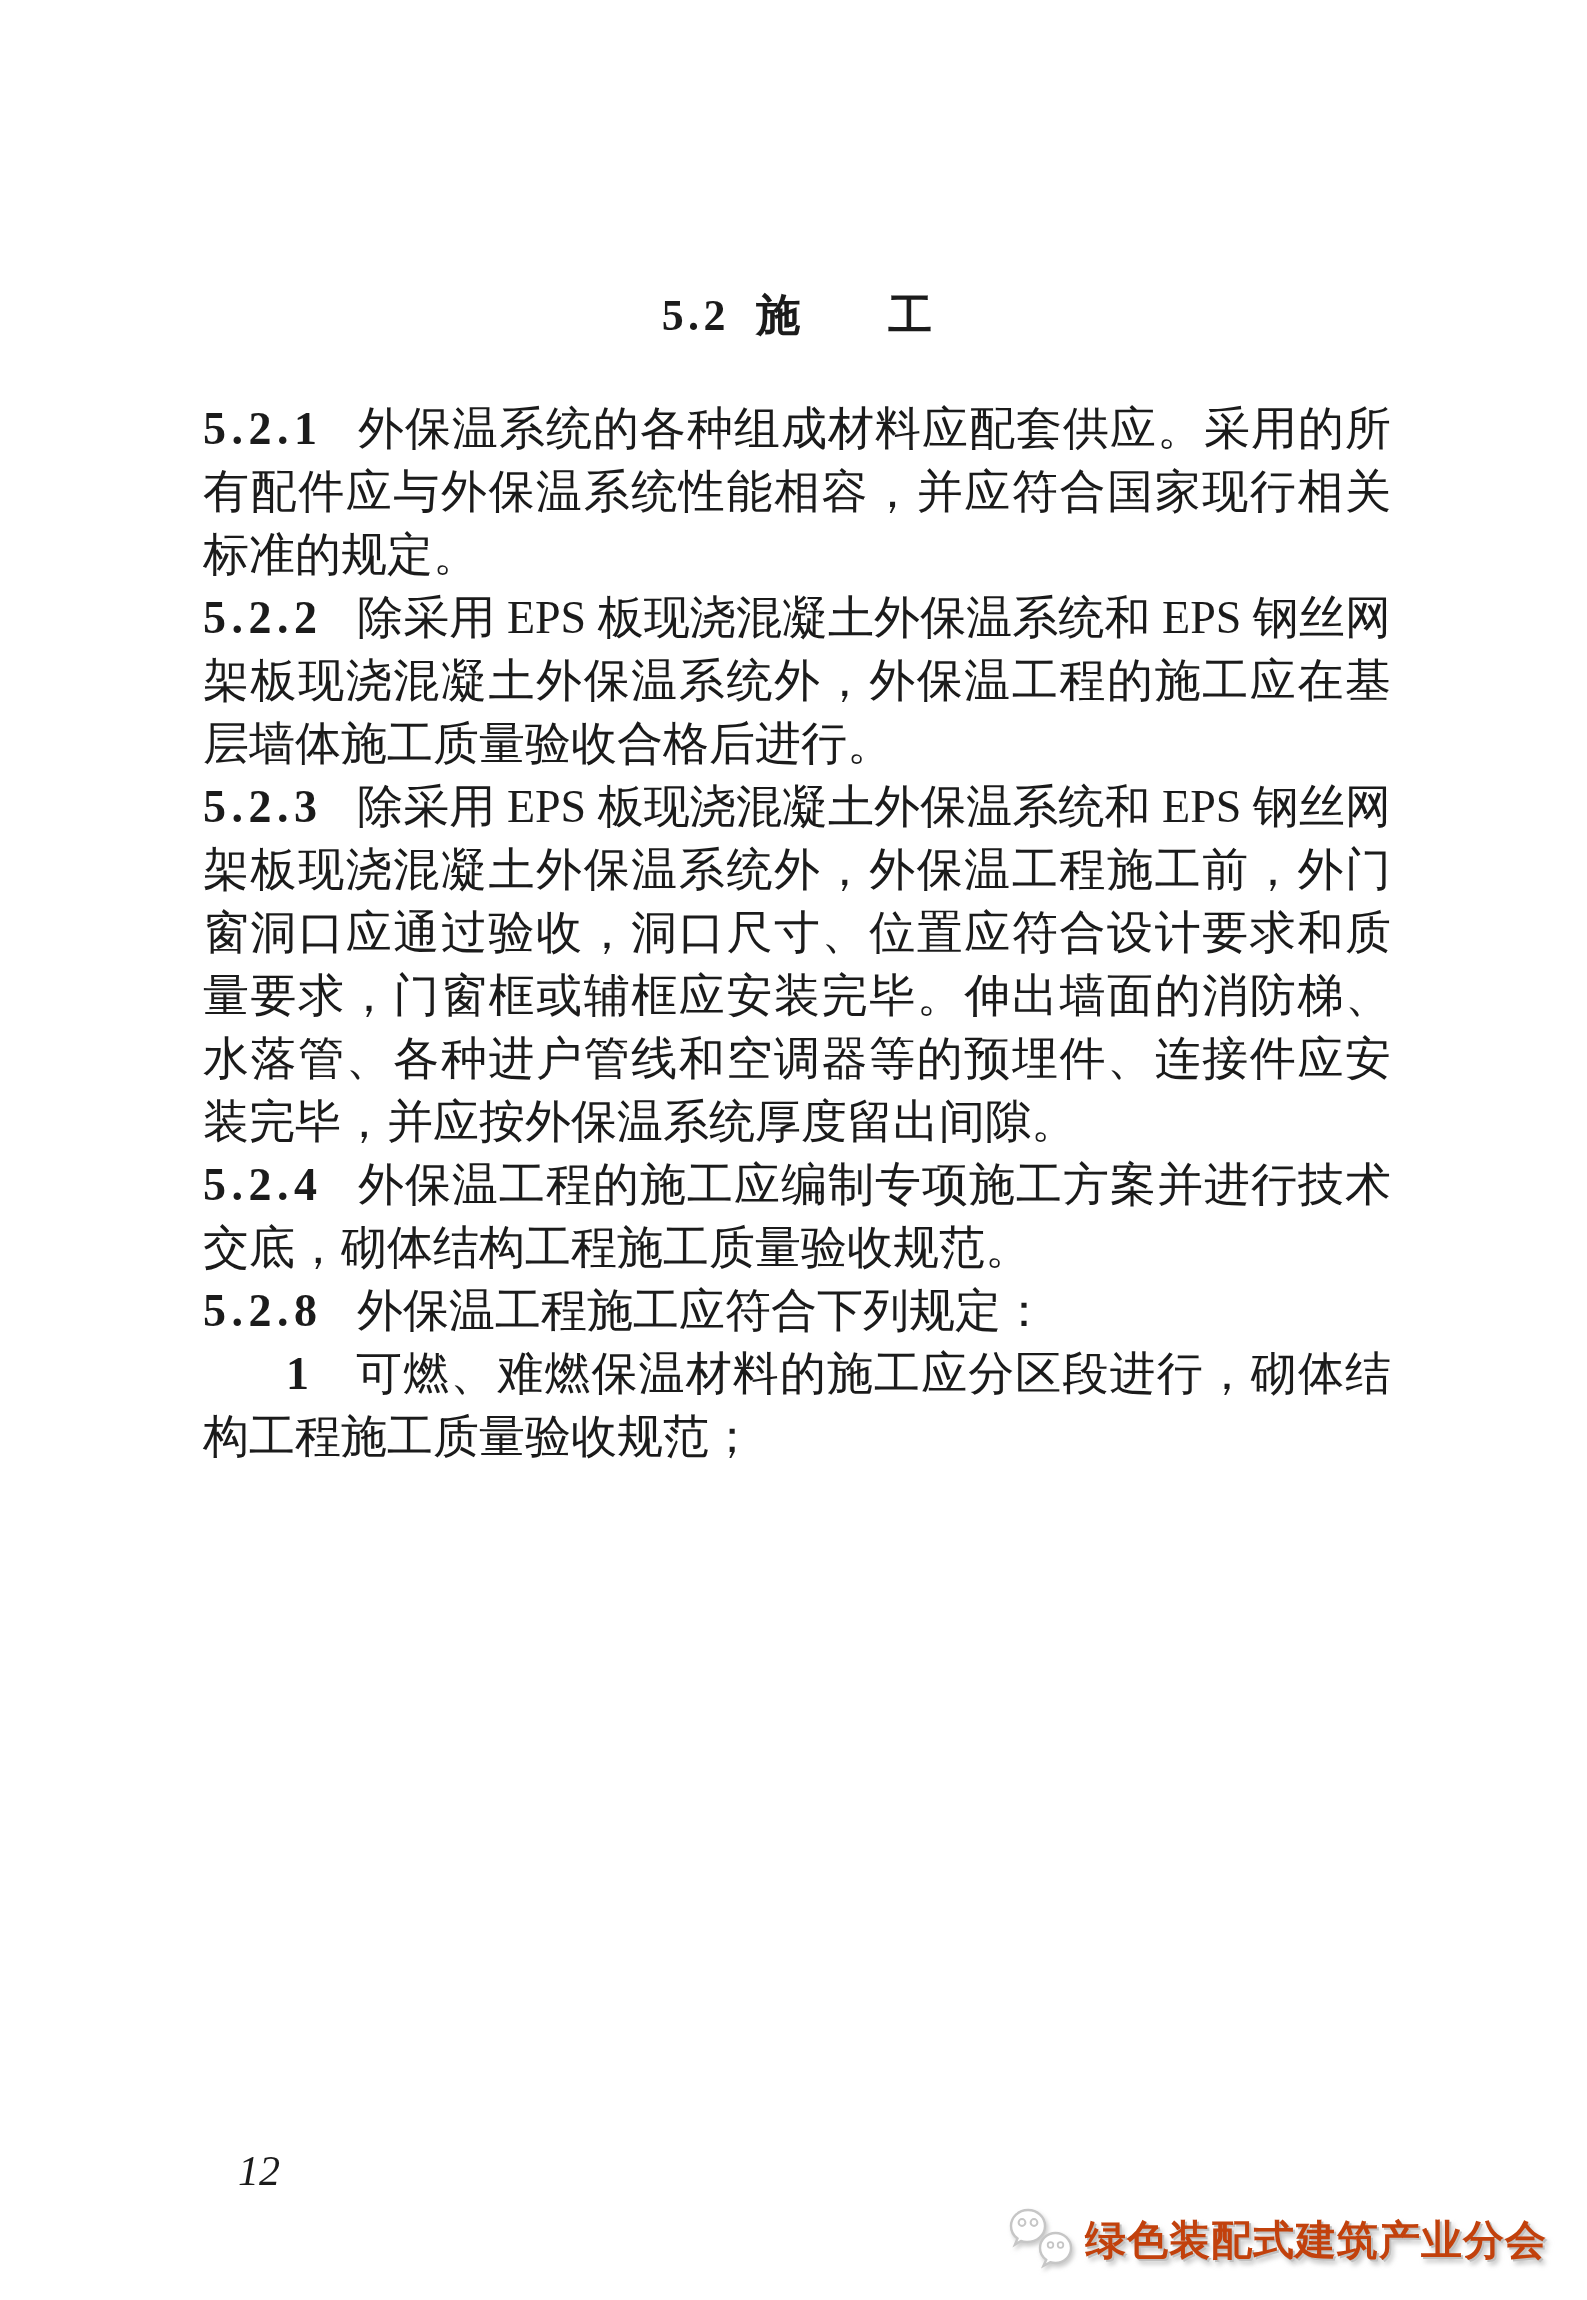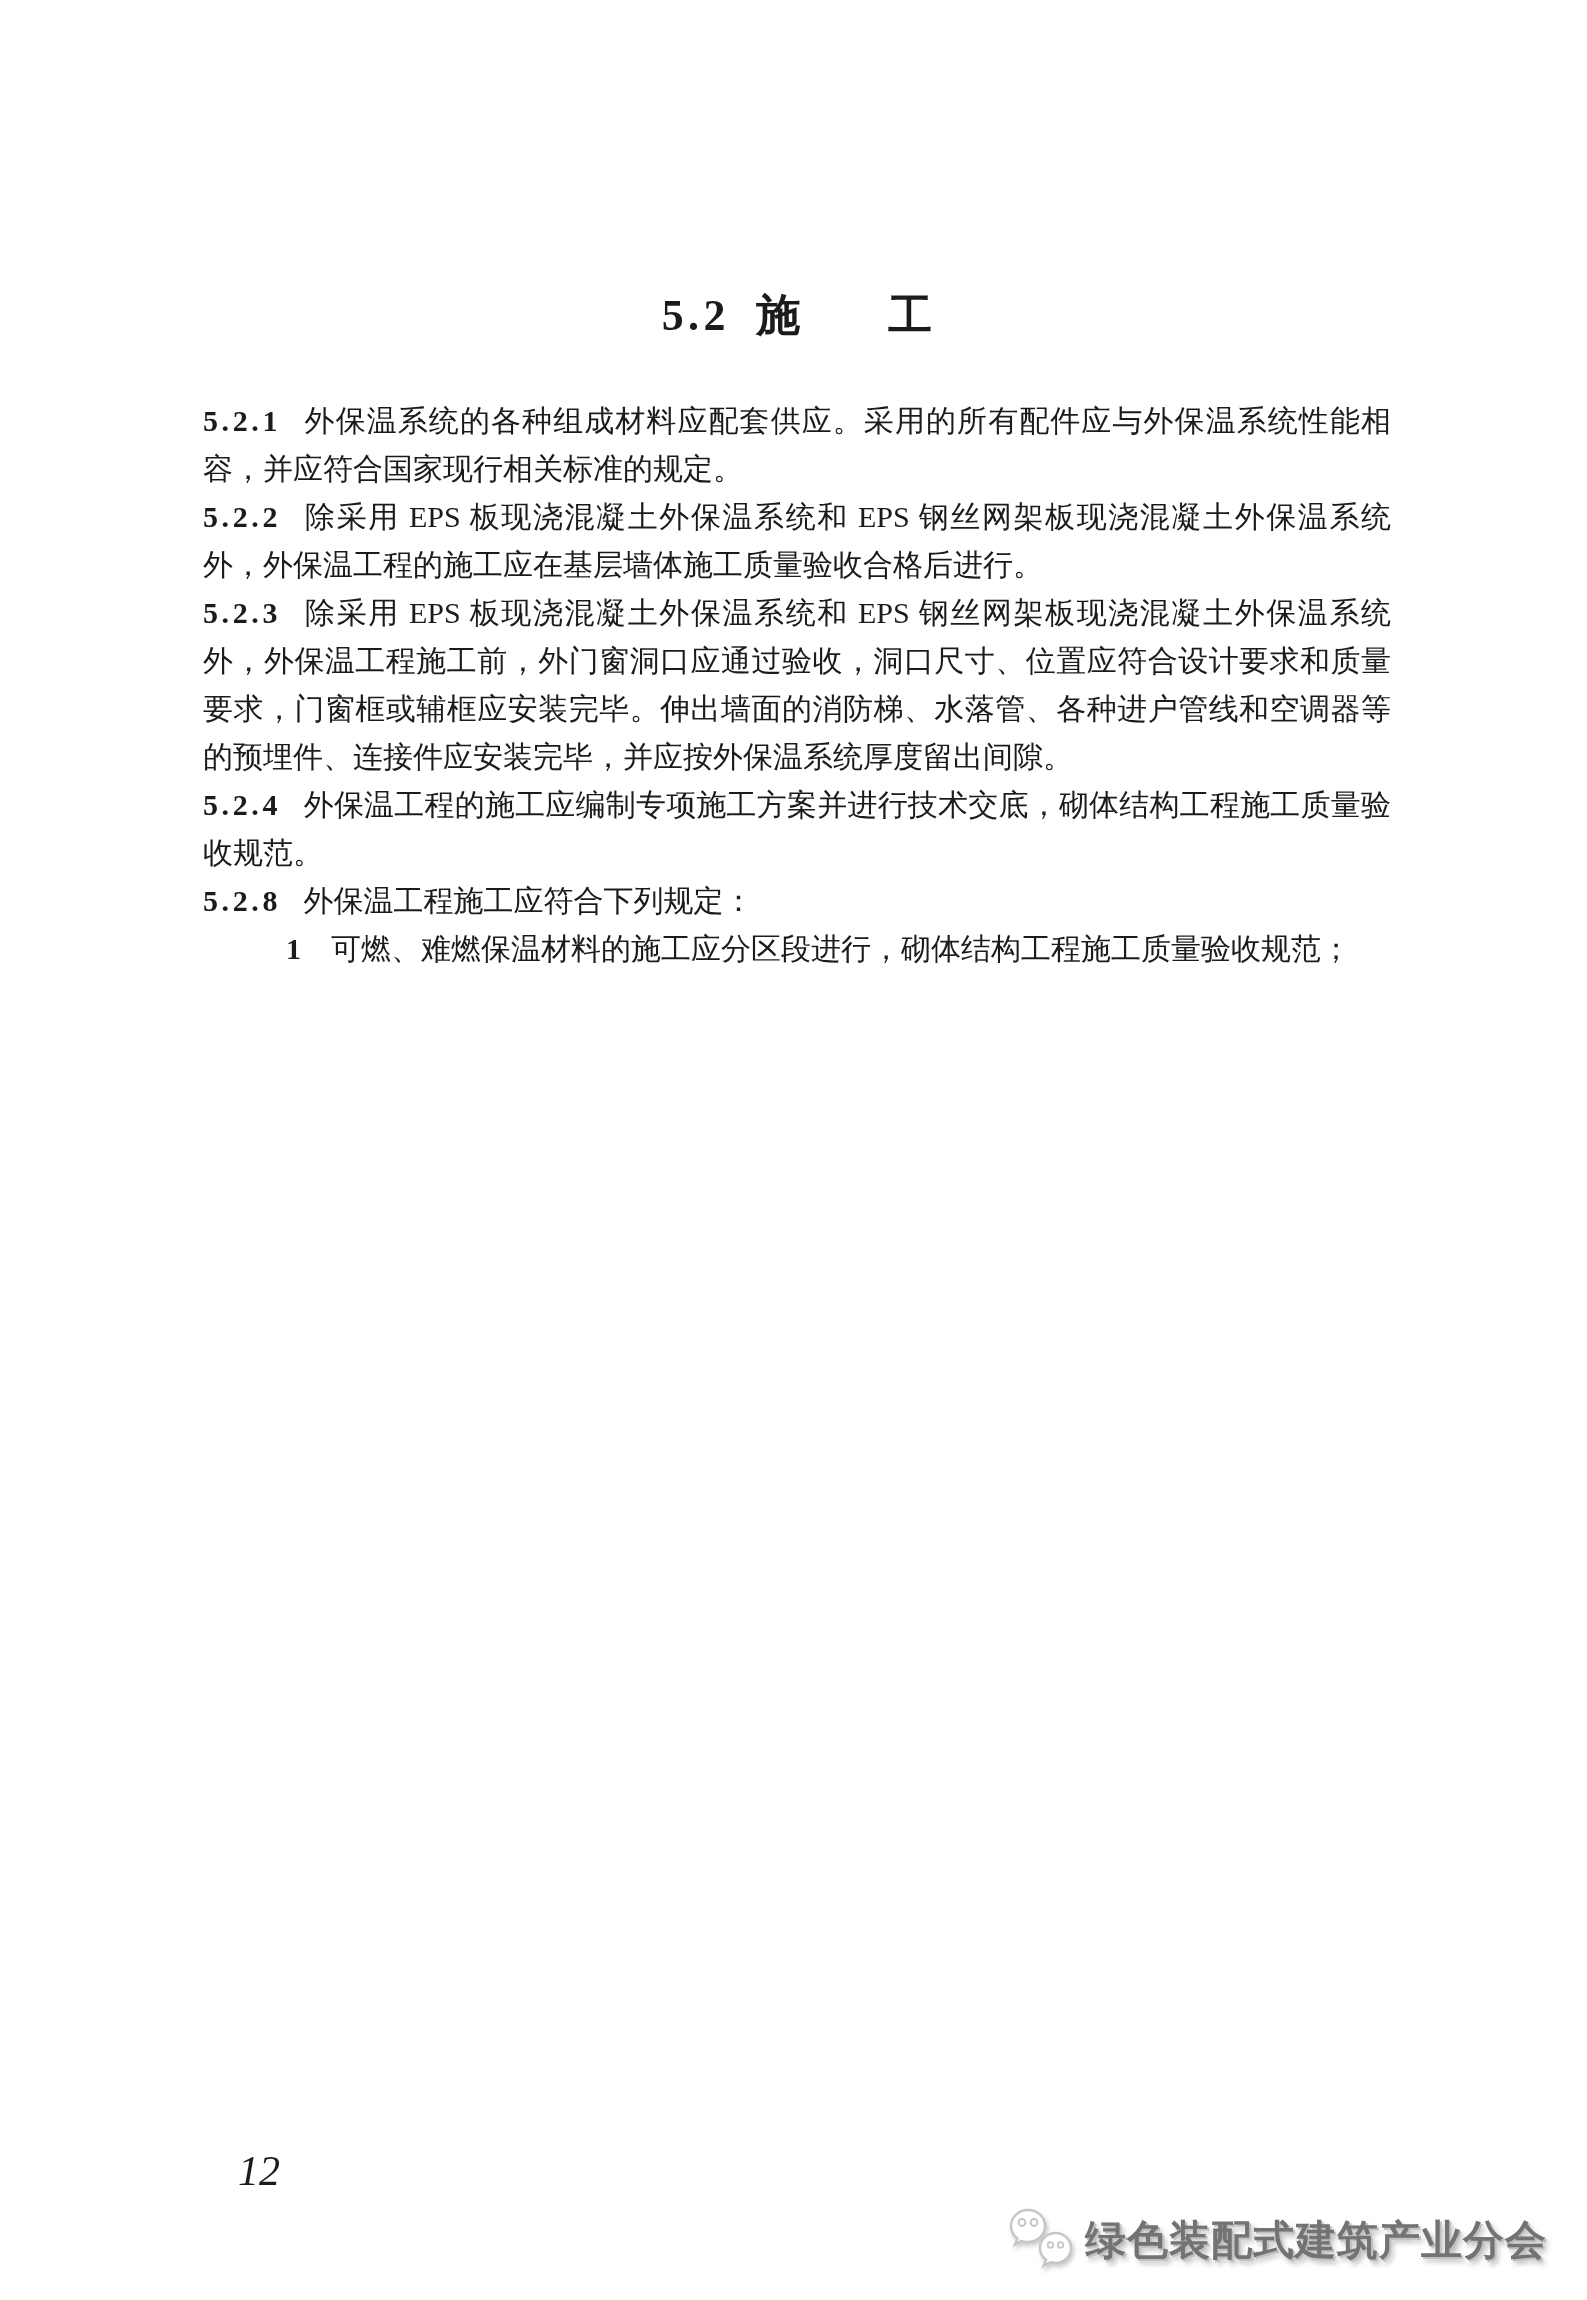--- a/index.html
+++ b/index.html
@@ -19,22 +19,22 @@
     text-align:center;
     font-size:44px;
     font-weight:bold;
     line-height:63px;
     white-space:pre;
   }
   .title-num{letter-spacing:0.10em;margin-right:0.6em;}
   .body-text{margin-top:50px;}
   .clause{
     margin:0;
-    font-size:30px;
-    line-height:48px;
+    font-size:46px;
+    line-height:63px;
     text-align:justify;
     text-justify:inter-ideograph;
   }
   .clause-num{
     font-weight:bold;
     letter-spacing:0.12em;
     margin-right:0.75em;
   }
   .sub-item{text-indent:83px;}
   .item-num{font-weight:bold;margin-right:1.0em;}
@@ -45,21 +45,21 @@
   .watermark{
     position:absolute;right:40px;bottom:28px;
     display:flex;align-items:center;gap:10px;
   }
   .wm-icon{filter:drop-shadow(2px 3px 2px rgba(160,160,160,.55));}
   .wm-text{
     font-family:"DejaVu Sans","Liberation Sans",sans-serif;
     font-weight:bold;
     font-size:41px;
     letter-spacing:1px;
-    color:#737373;
+    color:#c2410c;
     text-shadow:2px 2px 0 #c0c0c0, 4px 5px 5px rgba(150,150,150,.6);
     white-space:nowrap;
   }
 </style>
 </head>
 <body>
 
 <div class="page">
   <div class="content">
 

